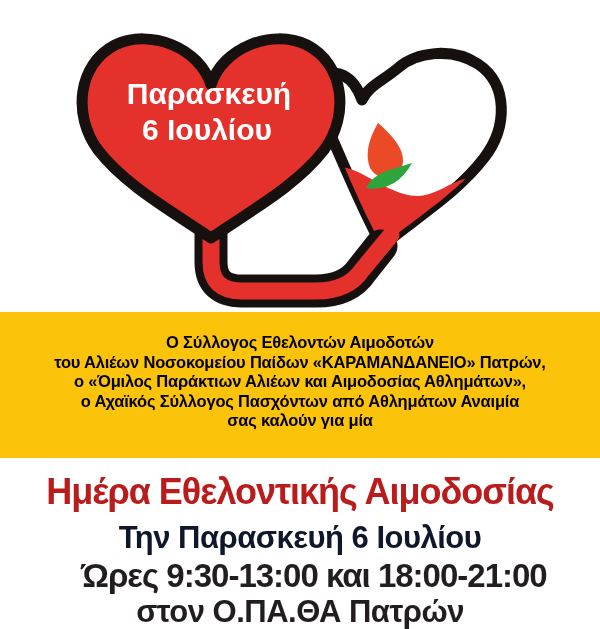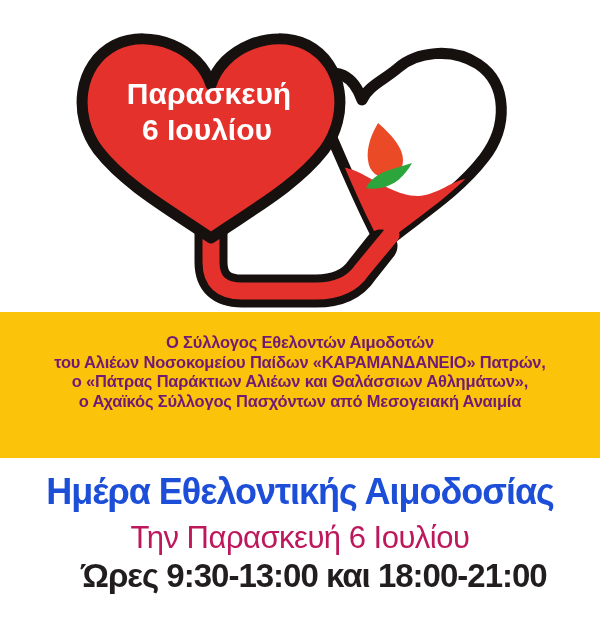--- a/index.html
+++ b/index.html
@@ -26,42 +26,42 @@
     box-sizing: border-box;
     width: 600px;
     height: 146px;
     background: #fcc30b;
     padding-top: 21px;
     text-align: center;
   }
   .band-line {
     font-size: 16.5px;
     font-weight: bold;
-    color: #701a75;
+    color: #000000;
     line-height: 19.5px;
     letter-spacing: -0.2px;
     white-space: nowrap;
   }
   .footer { text-align: center; }
   .event-title {
     margin-top: 12px;
     font-size: 36px;
     font-weight: bold;
     letter-spacing: -1px;
     line-height: 44px;
-    color: #1d4ed8;
+    color: #b91c1c;
     white-space: nowrap;
   }
   .event-date {
     margin-top: 8px;
     font-size: 31px;
-    font-weight: normal;
+    font-weight: bold;
     letter-spacing: -0.5px;
     line-height: 32px;
-    color: #be185d;
+    color: #0f172a;
     white-space: nowrap;
   }
   .event-hours {
     margin-top: 5px;
     font-size: 33px;
     font-weight: bold;
     letter-spacing: -1px;
     line-height: 34px;
     color: #221e1f;
     white-space: nowrap;
@@ -139,23 +139,25 @@
                  C 272,28 222,48 211,85 Z" fill="#e5312b" stroke="#16100f" stroke-width="11" stroke-linejoin="round"></path>
         <text x="209" y="104" text-anchor="middle" font-size="30" class="heart-text">Παρασκευή</text>
         <text x="207" y="140" text-anchor="middle" font-size="30" class="heart-text">6 Ιουλίου</text>
       </g>
     </svg>
   </div>
 
   <div class="yellow-band">
     <div class="band-line">Ο Σύλλογος Εθελοντών Αιμοδοτών</div>
     <div class="band-line">του Αλιέων Νοσοκομείου Παίδων «ΚΑΡΑΜΑΝΔΑΝΕΙΟ» Πατρών,</div>
-    <div class="band-line">ο «Πάτρας Παράκτιων Αλιέων και Θαλάσσιων Αθλημάτων»,</div>
-    <div class="band-line">ο Αχαϊκός Σύλλογος Πασχόντων από Μεσογειακή Αναιμία</div>
+    <div class="band-line">ο «Όμιλος Παράκτιων Αλιέων και Αιμοδοσίας Αθλημάτων»,</div>
+    <div class="band-line">ο Αχαϊκός Σύλλογος Πασχόντων από Αθλημάτων Αναιμία</div>
+    <div class="band-line">σας καλούν για μία</div>
   </div>
 
   <div class="footer">
     <div class="event-title">Ημέρα Εθελοντικής Αιμοδοσίας</div>
     <div class="event-date">Την Παρασκευή 6 Ιουλίου</div>
     <div class="event-hours">Ώρες 9:30-13:00 και 18:00-21:00</div>
+    <div class="event-location">στον Ο.ΠΑ.ΘΑ Πατρών</div>
   </div>
 
 </div>
 
 </body></html>

